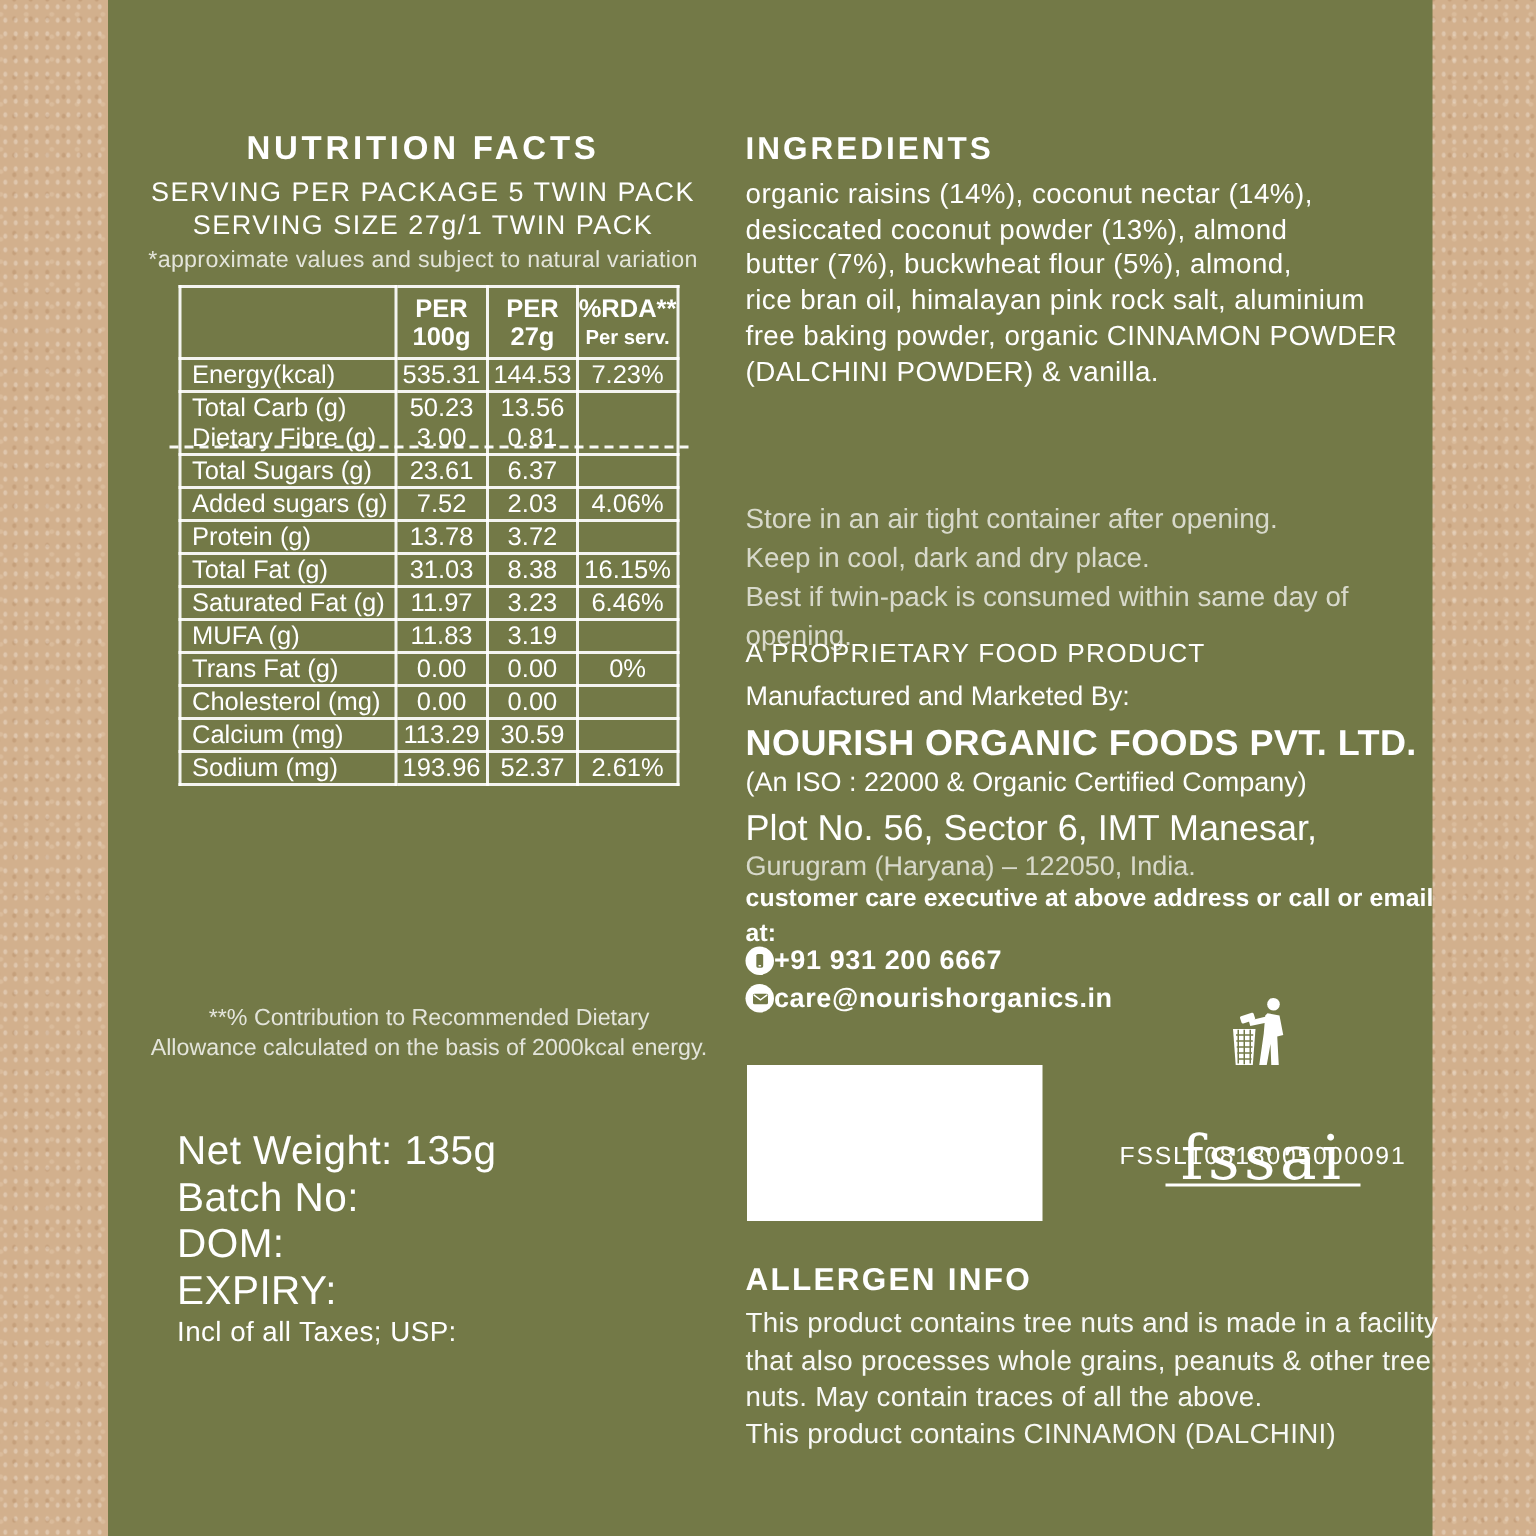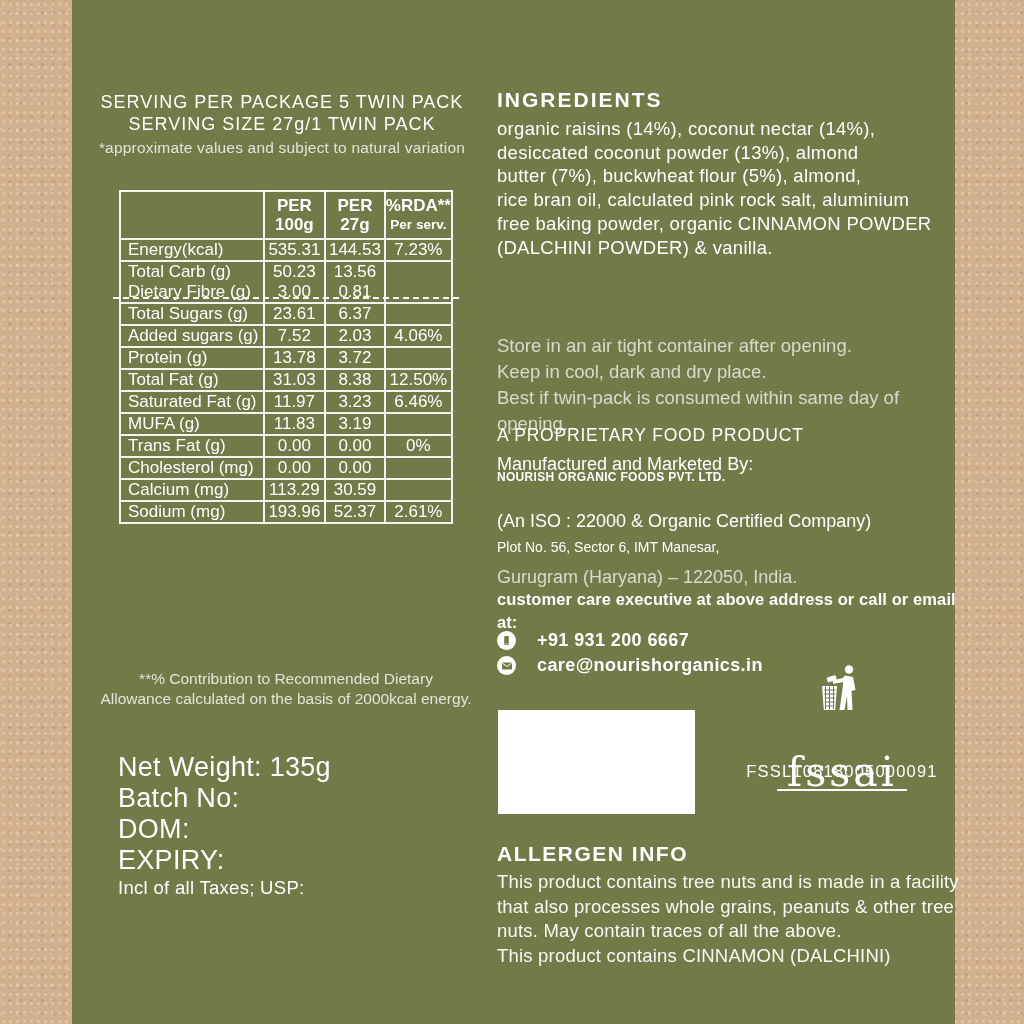--- a/index.html
+++ b/index.html
@@ -49,26 +49,26 @@
   .pack-info{ left:46px; top:752px; font-size:27px; line-height:31px; letter-spacing:.3px;}
   .pack-info .small{ font-size:18.5px; line-height:24px; }
 
   
   .rx{ left:425px; }
   .ing-title{ top:88px; font-size:21px; font-weight:bold; letter-spacing:2px; }
   .ing-body{ top:117px; width:470px; font-size:18.5px; line-height:23.7px; letter-spacing:.3px;}
   .store{ top:333px; width:470px; font-size:18.5px; line-height:26px; }
   .prop{ top:425px; font-size:17.5px; letter-spacing:.8px; }
   .manu{ top:454px; font-size:18px; }
-  .company{ top:470px; font-size:12px; font-weight:bold; letter-spacing:.3px;}
+  .company{ top:482px; font-size:24px; font-weight:bold; letter-spacing:.3px;}
   .iso{ top:511px; font-size:18px; }
-  .plot{ top:539px; font-size:14px; }
+  .plot{ top:539px; font-size:24px; }
   .city{ top:567px; font-size:18px; }
   .contact{ top:588px; width:470px; font-size:16.5px; font-weight:bold; line-height:23px; letter-spacing:.1px;}
-  .crow{ display:flex; align-items:center; gap:21px; font-size:18px; font-weight:bold; letter-spacing:.4px;}
+  .crow{ display:flex; align-items:center; gap:0; font-size:18px; font-weight:bold; letter-spacing:.4px;}
   .crow.phone{ top:630px; } .crow.email{ top:655px; }
   .cicon{ width:19px; height:19px; border-radius:50%; background:#fff; display:flex; align-items:center; justify-content:center; flex:none;}
 
   .barcode-box{ left:426px; top:710px; width:197px; height:104px; background:#fff; }
 
   .cert{ left:655px; width:230px; text-align:center; }
   .trash{ top:664px; }
   .fssai-wrap{ top:724px; }
   .fssai-text{
     display:inline-block; font-family:"DejaVu Serif", serif; 
@@ -80,20 +80,21 @@
 
   .alg-title{ top:842px; font-size:21px; font-weight:bold; letter-spacing:1.5px; }
   .alg-body{ top:870px; width:480px; font-size:18.5px; line-height:24.5px; letter-spacing:.2px; opacity:.95;}
 </style>
 </head>
 <body>
 
 <div class="label">
 
   <div class="abs nf-head ctr">
+    <div class="nf-title">NUTRITION FACTS</div>
     <div class="nf-serv">SERVING PER PACKAGE 5 TWIN PACK</div>
     <div class="nf-serv" style="margin-top:1px">SERVING SIZE 27g/1 TWIN PACK</div>
     <div class="nf-note">*approximate values and subject to natural variation</div>
   </div>
 
   <table class="nf">
     <colgroup>
         <col class="c1">
         <col class="c2">
         <col class="c3">
@@ -148,21 +149,21 @@
     <tr>
       <td class="lbl">Protein (g)</td>
       <td class="val">13.78</td>
       <td class="val">3.72</td>
       <td class="val"></td>
     </tr>
     <tr>
       <td class="lbl">Total Fat (g)</td>
       <td class="val">31.03</td>
       <td class="val">8.38</td>
-      <td class="val">12.50%</td>
+      <td class="val">16.15%</td>
     </tr>
     <tr>
       <td class="lbl">Saturated Fat (g)</td>
       <td class="val">11.97</td>
       <td class="val">3.23</td>
       <td class="val">6.46%</td>
     </tr>
     <tr>
       <td class="lbl">MUFA (g)</td>
       <td class="val">11.83</td>
@@ -208,21 +209,21 @@
     <div>DOM:</div>
     <div>EXPIRY:</div>
     <div class="small">Incl of all Taxes; USP:</div>
   </div>
 
   <div class="abs rx ing-title">INGREDIENTS</div>
   <div class="abs rx ing-body">
     <div>organic raisins (14%), coconut  nectar (14%),</div>
     <div>desiccated coconut powder (13%), almond</div>
     <div>butter (7%), buckwheat flour (5%), almond,</div>
-    <div>rice bran oil, calculated pink rock salt, aluminium</div>
+    <div>rice bran oil, himalayan pink rock salt, aluminium</div>
     <div>free baking powder, organic CINNAMON POWDER</div>
     <div>(DALCHINI POWDER) &amp; vanilla.</div>
   </div>
 
   <div class="abs rx store dim">
     <div>Store in an air tight container after opening.</div>
     <div>Keep in cool, dark and dry place.</div>
     <div>Best if twin-pack is consumed within same day of opening.</div>
   </div>
 

